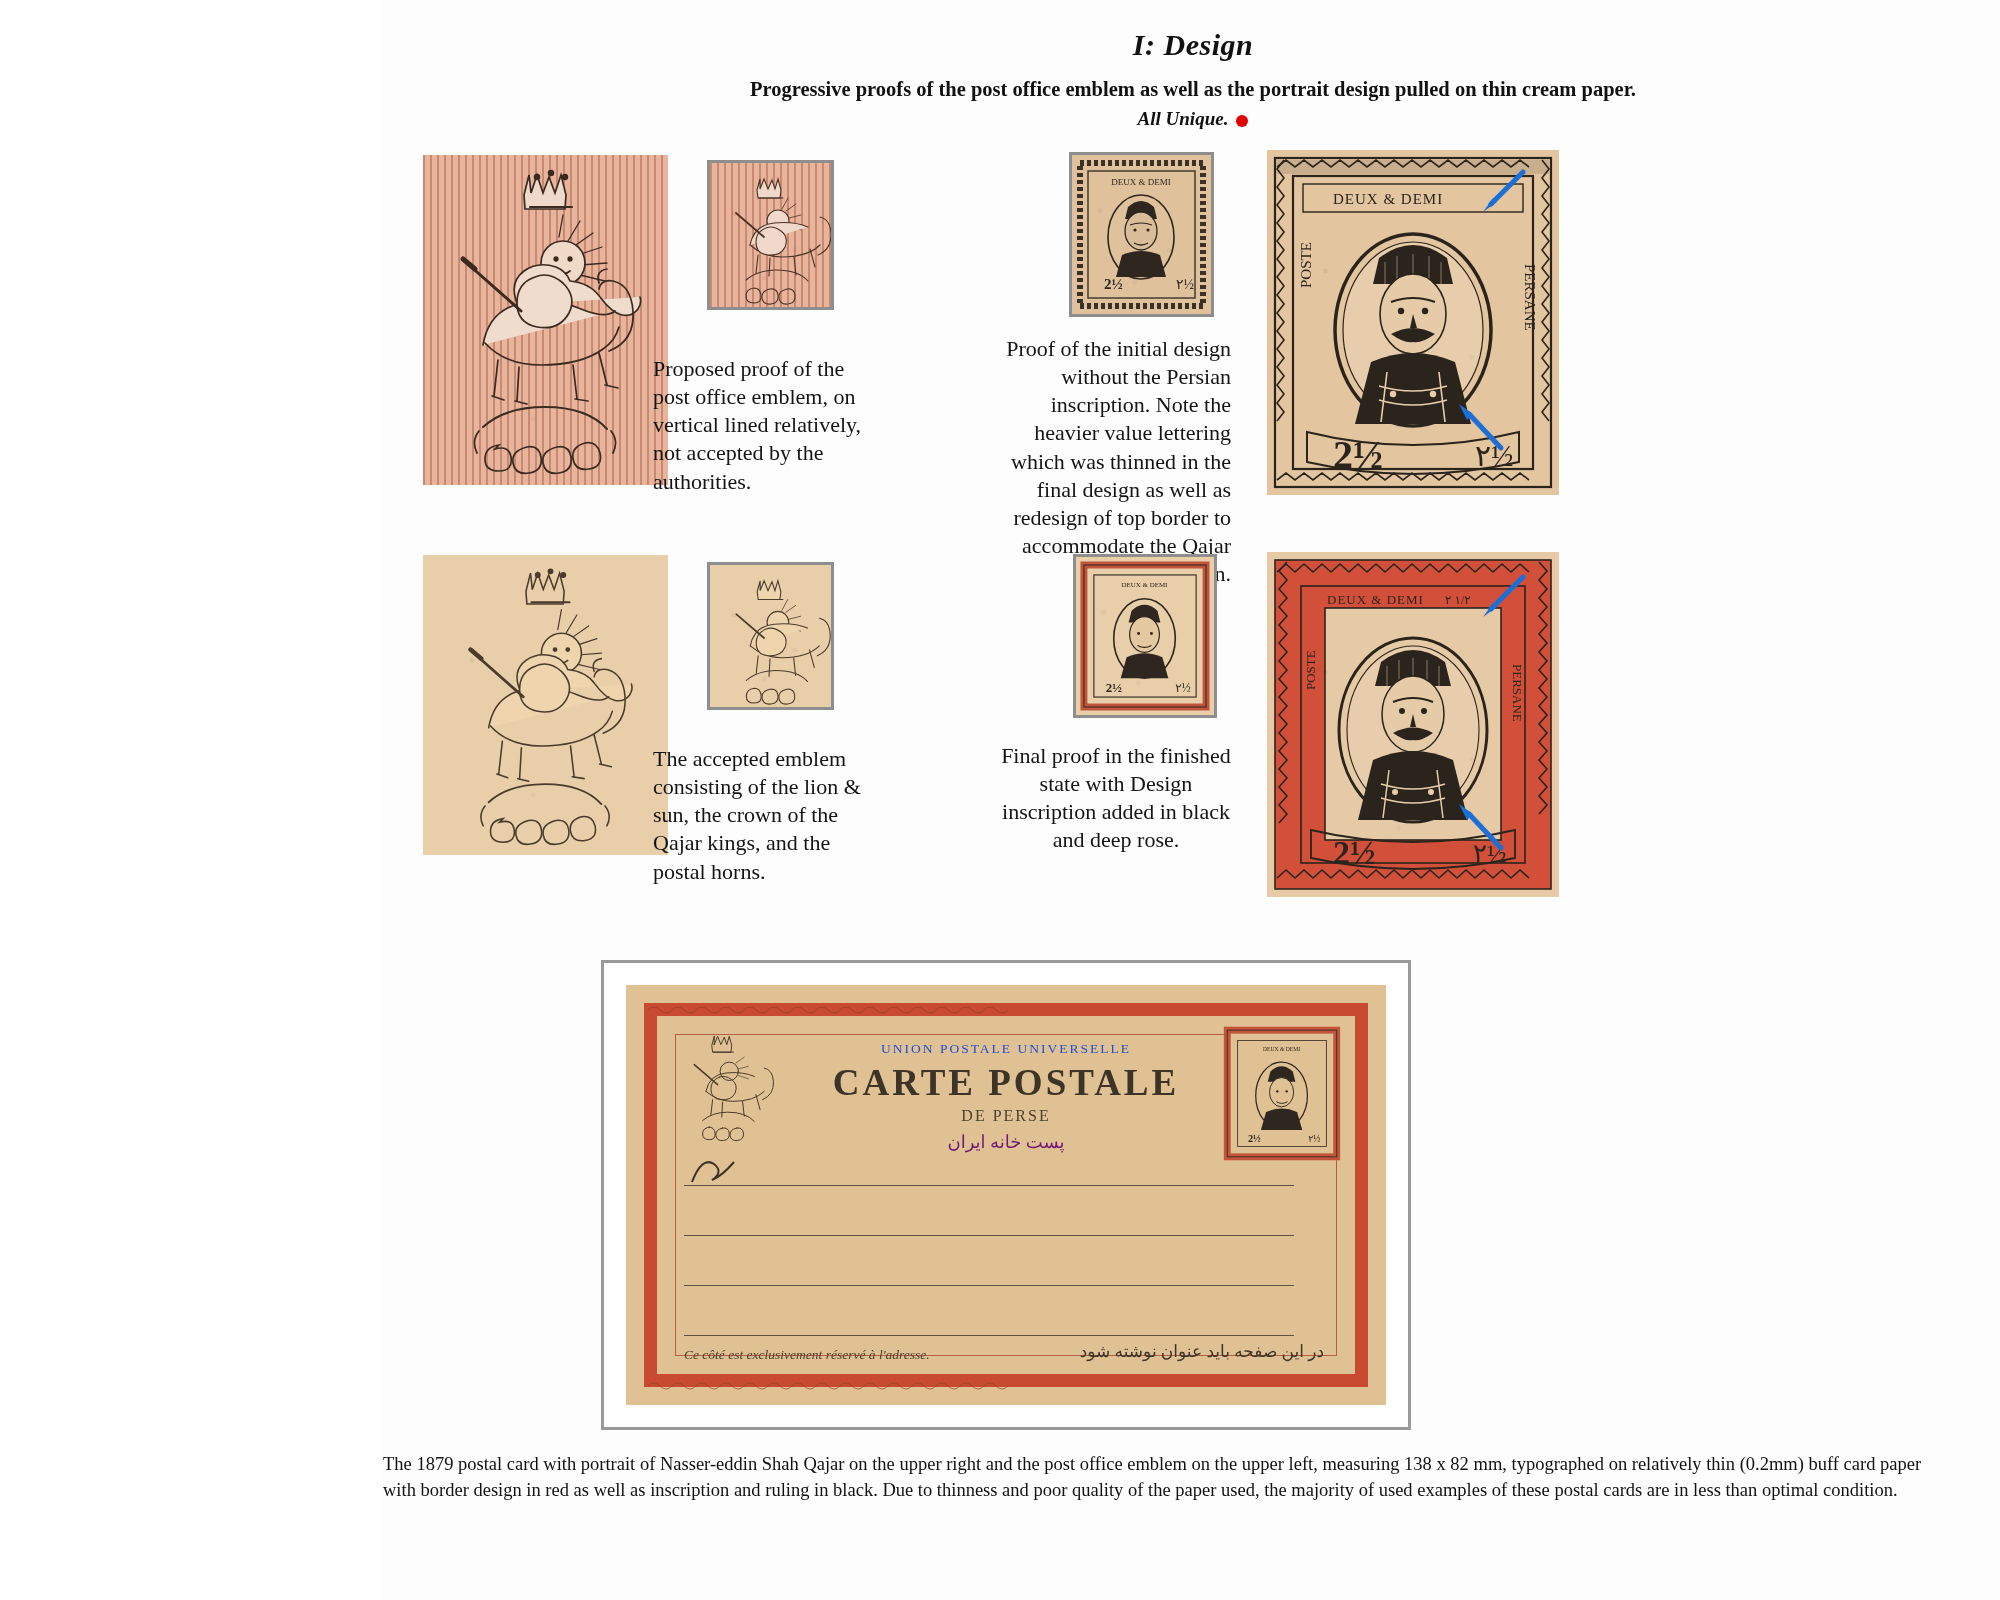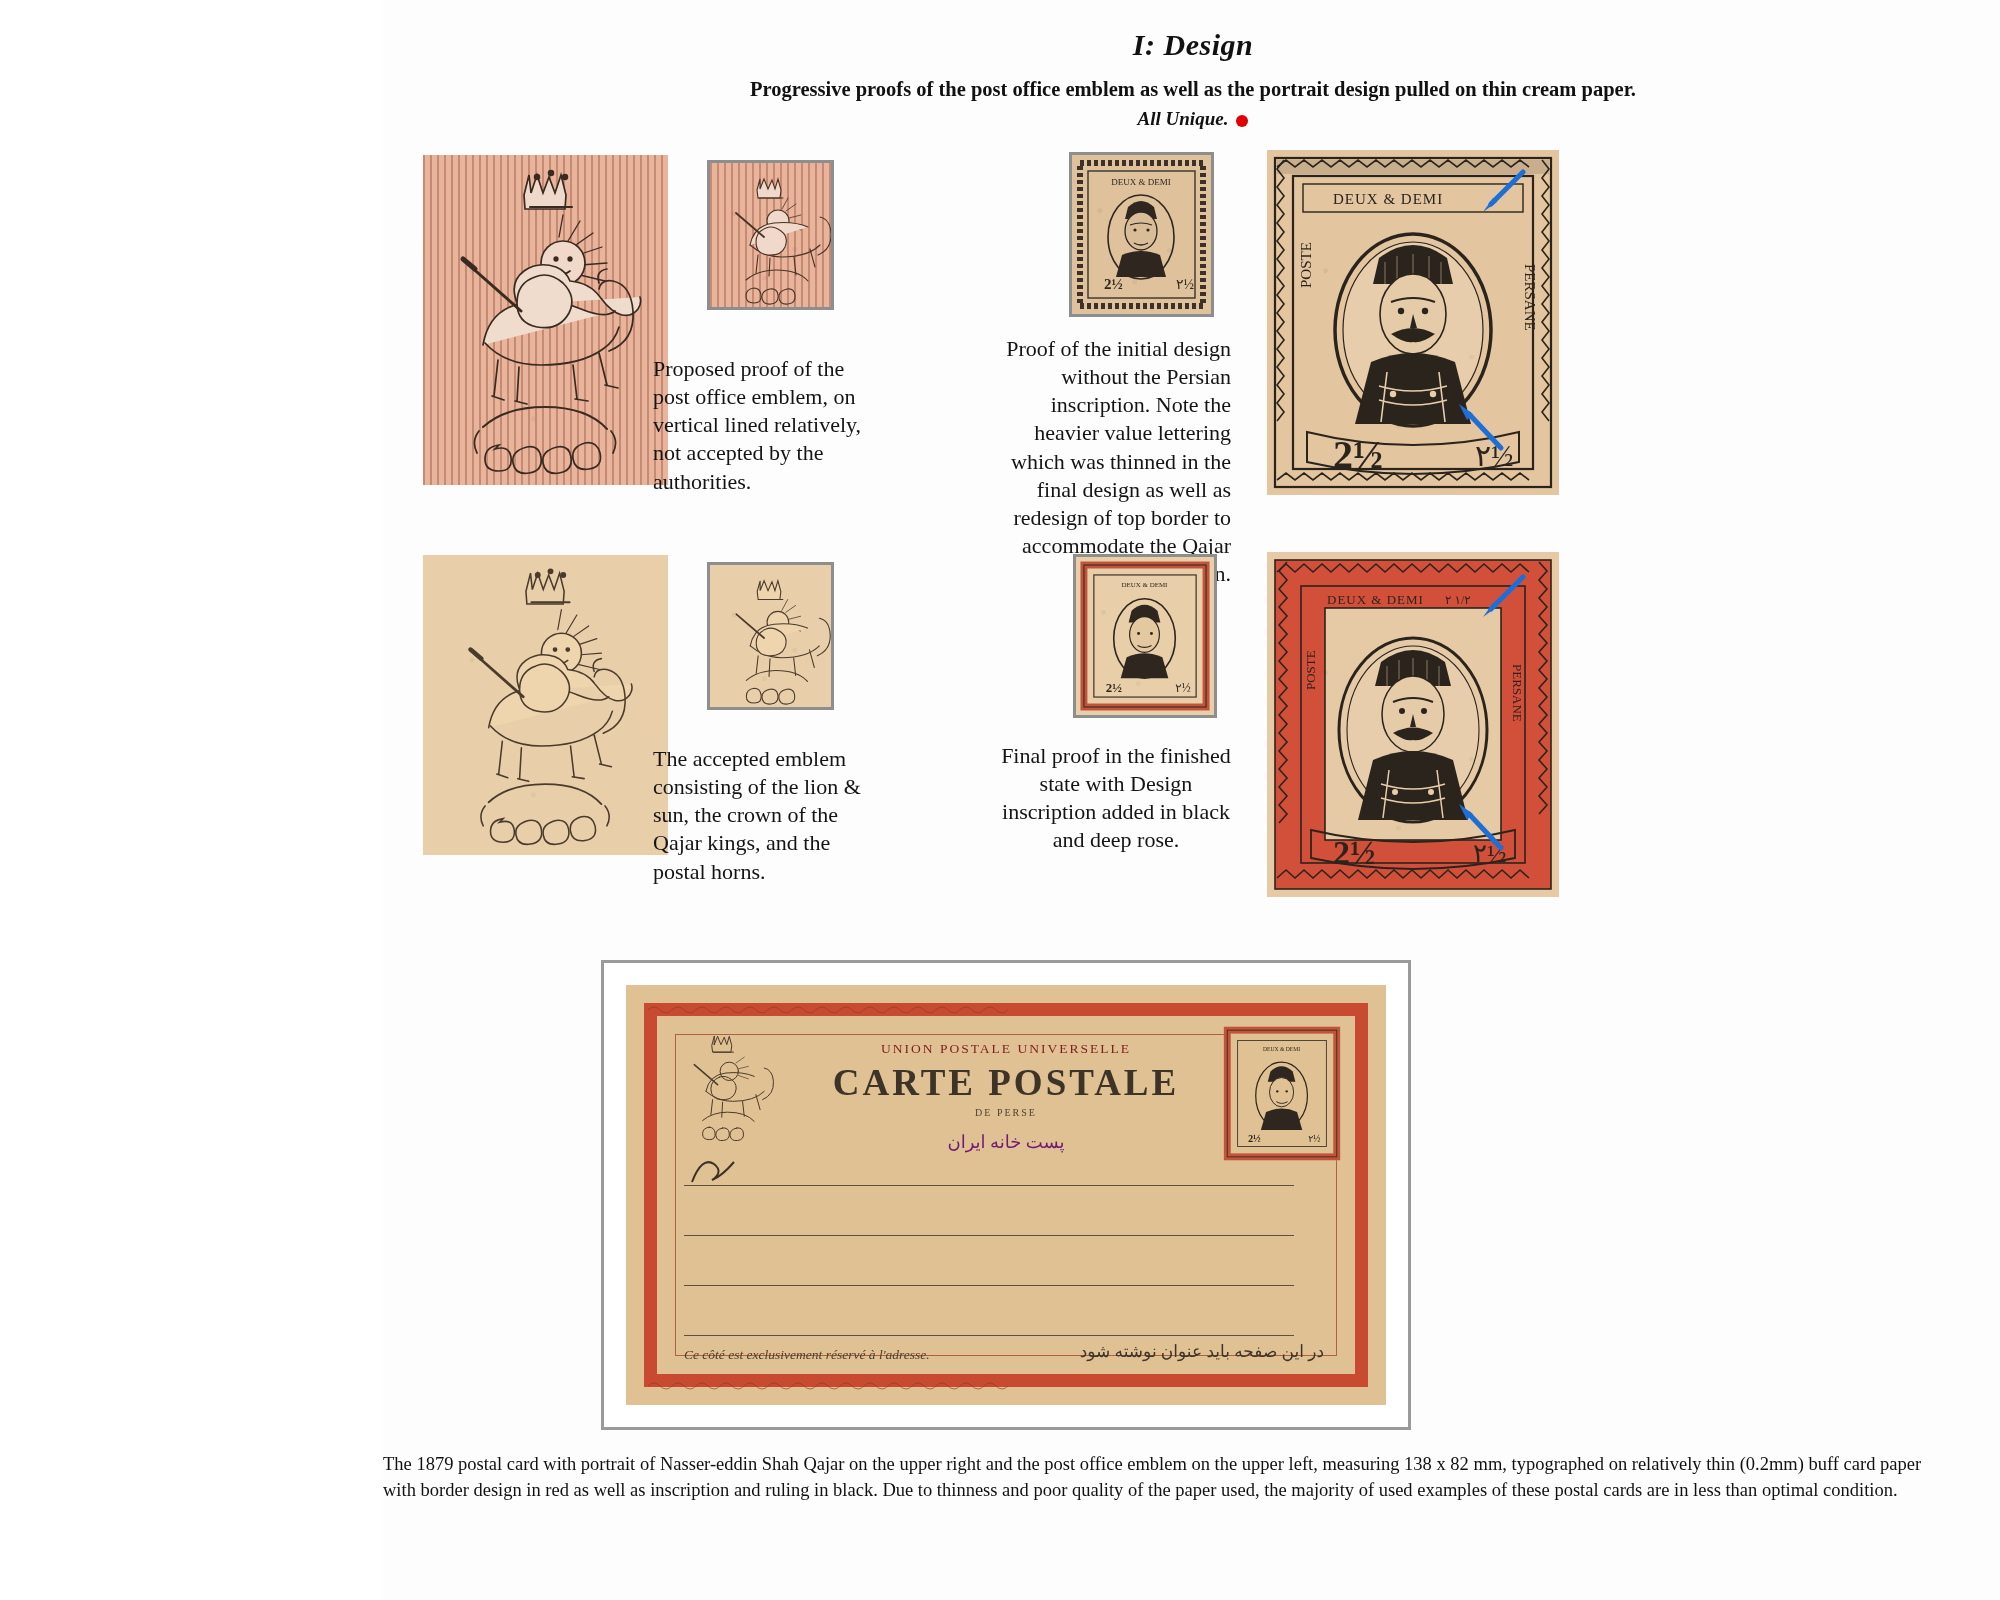--- a/index.html
+++ b/index.html
@@ -549,23 +549,23 @@
           <path d="M56 65 q-10 4 -10 14 q0 12 12 13 q13 1 17 -8 q4 -10 -4 -16 q-8 -6 -15 -3z"></path>
           <path d="M26 50 l28 24" stroke-width="1.8"></path>
           <path d="M108 92 q14 -6 13 -22 q-1 -14 -11 -16"></path>
           <path d="M36 117 q12 -10 30 -10 q22 0 32 11"></path>
           <path d="M44 125 q-8 1 -8 8 q0 7 8 7 q8 0 7 -8 q-1 -7 -7 -7z"></path>
           <path d="M60 126 q-9 2 -8 9 q1 7 9 6 q8 -1 7 -9 q-1 -7 -8 -6z"></path>
           <path d="M77 126 q-9 2 -8 9 q1 7 9 6 q8 -1 7 -9 q-1 -7 -8 -6z"></path>
         </g>
       </svg>
 
-      <div class="upu" style="left:180px; top:56px; width:400px; font-size:13.5px; color:#7f1d1d;">UNION POSTALE UNIVERSELLE</div>
+      <div class="upu" style="left:180px; top:56px; width:400px; font-size:13.5px; color:#1d4ed8;">UNION POSTALE UNIVERSELLE</div>
       <div class="upu" style="left:180px; top:76px; width:400px; font-size:37px; font-weight:bold; letter-spacing:3px; color:#3d3327;">CARTE POSTALE</div>
-      <div class="upu" style="left:180px; top:122px; width:400px; font-size:10px; color:#4c3f32;">DE PERSE</div>
+      <div class="upu" style="left:180px; top:122px; width:400px; font-size:16px; color:#4c3f32;">DE PERSE</div>
       <div class="upu" style="left:180px; top:146px; width:400px; font-size:18px; color:#701a75;">پست خانه ایران</div>
 
       <svg style="position:absolute; right:44px; top:40px;" width="120" height="137" viewBox="0 0 139 159">
         <rect x="2" y="2" width="135" height="155" fill="#e0c193"></rect>
         <rect x="6" y="6" width="127" height="147" fill="none" stroke="#c3533a" stroke-width="8"></rect>
         <rect x="6" y="6" width="127" height="147" fill="none" stroke="#3b3128" stroke-width="1.1"></rect>
         <rect x="18" y="18" width="103" height="123" fill="none" stroke="#3b3128" stroke-width="1"></rect>
         <text x="69" y="30" font-family="Liberation Serif, serif" font-size="6.5" text-anchor="middle" fill="#2e261f">DEUX &amp; DEMI</text>
         <ellipse cx="69" cy="82" rx="30" ry="39" fill="none" stroke="#2e261f" stroke-width="1.4"></ellipse>
         <g fill="#2e261f">

